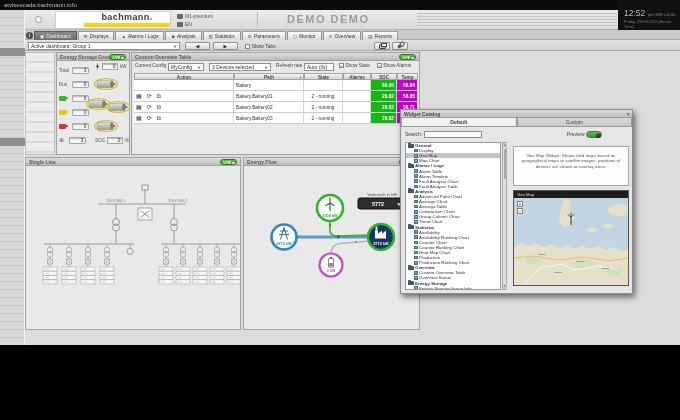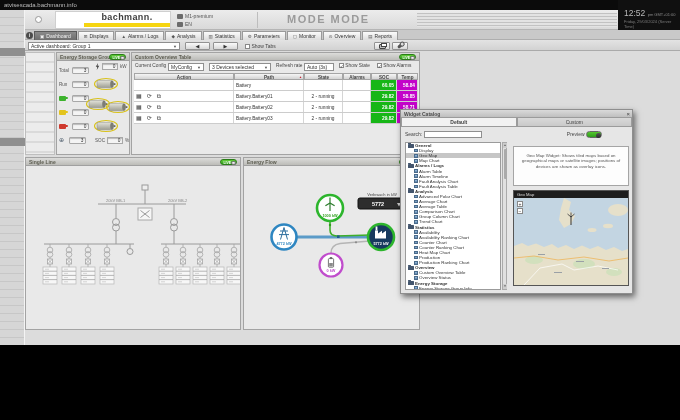--- a/index.html
+++ b/index.html
@@ -171,21 +171,21 @@
       <div class="row">
           <span class="mi"></span>
           <span>M1-premium</span>
         </div>
       <div class="row">
           <span class="mi"></span>
           <span>EN</span>
         </div>
     </div>
     <div id="hdr-divider" class="abs"></div>
-    <div id="demo-mode" class="abs">MODE MODE</div>
+    <div id="demo-mode" class="abs">DEMO DEMO</div>
     <div id="hdr-stripes" class="abs"></div>
   </div>
 
   <div id="clockblk" class="abs">
     <div class="t1"><span>12:52</span> <small>pm GMT+01:00</small></div>
     <div class="t2">Friday, 29/03/2024 (Server Time)</div>
   </div>
 
   <div id="navbar" class="abs">
     <div id="info-btn">i</div>

